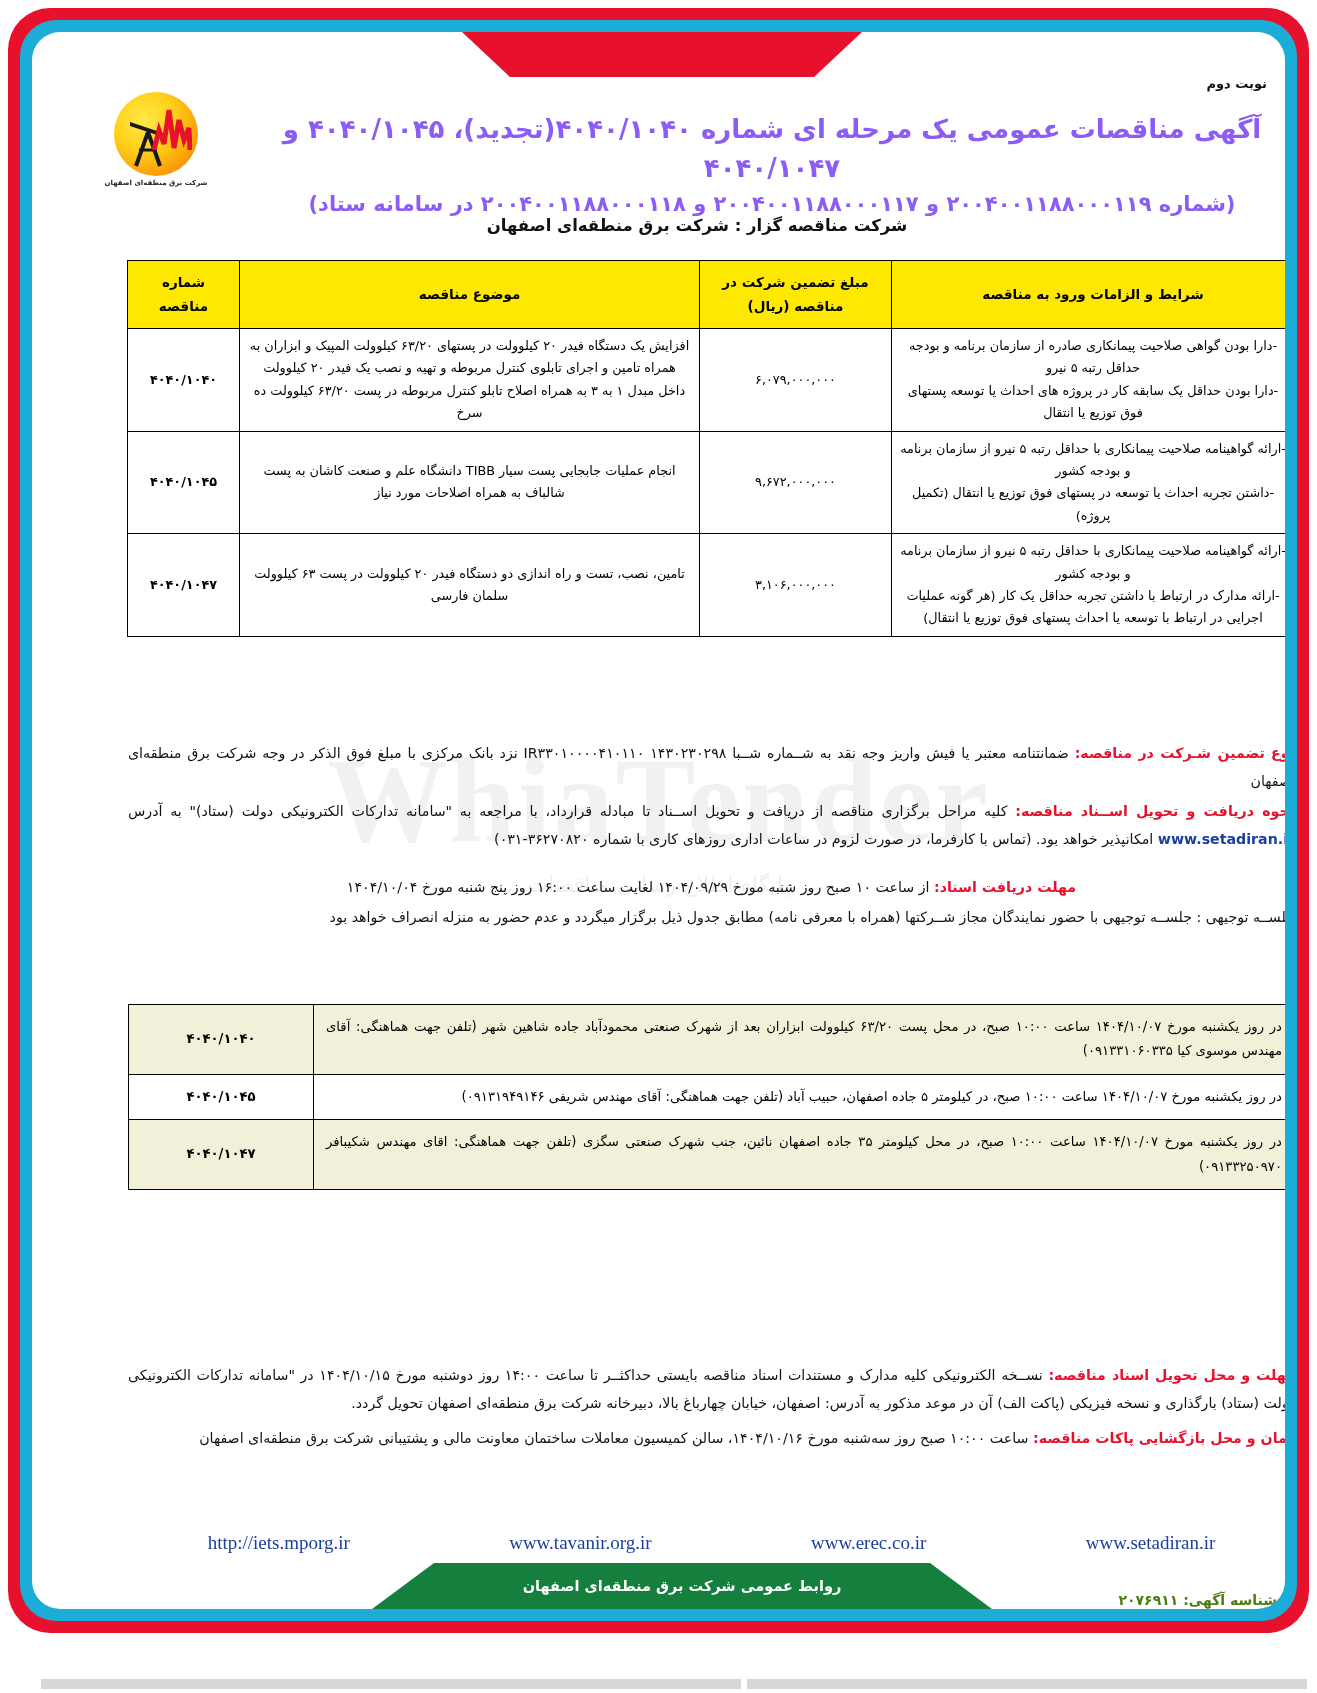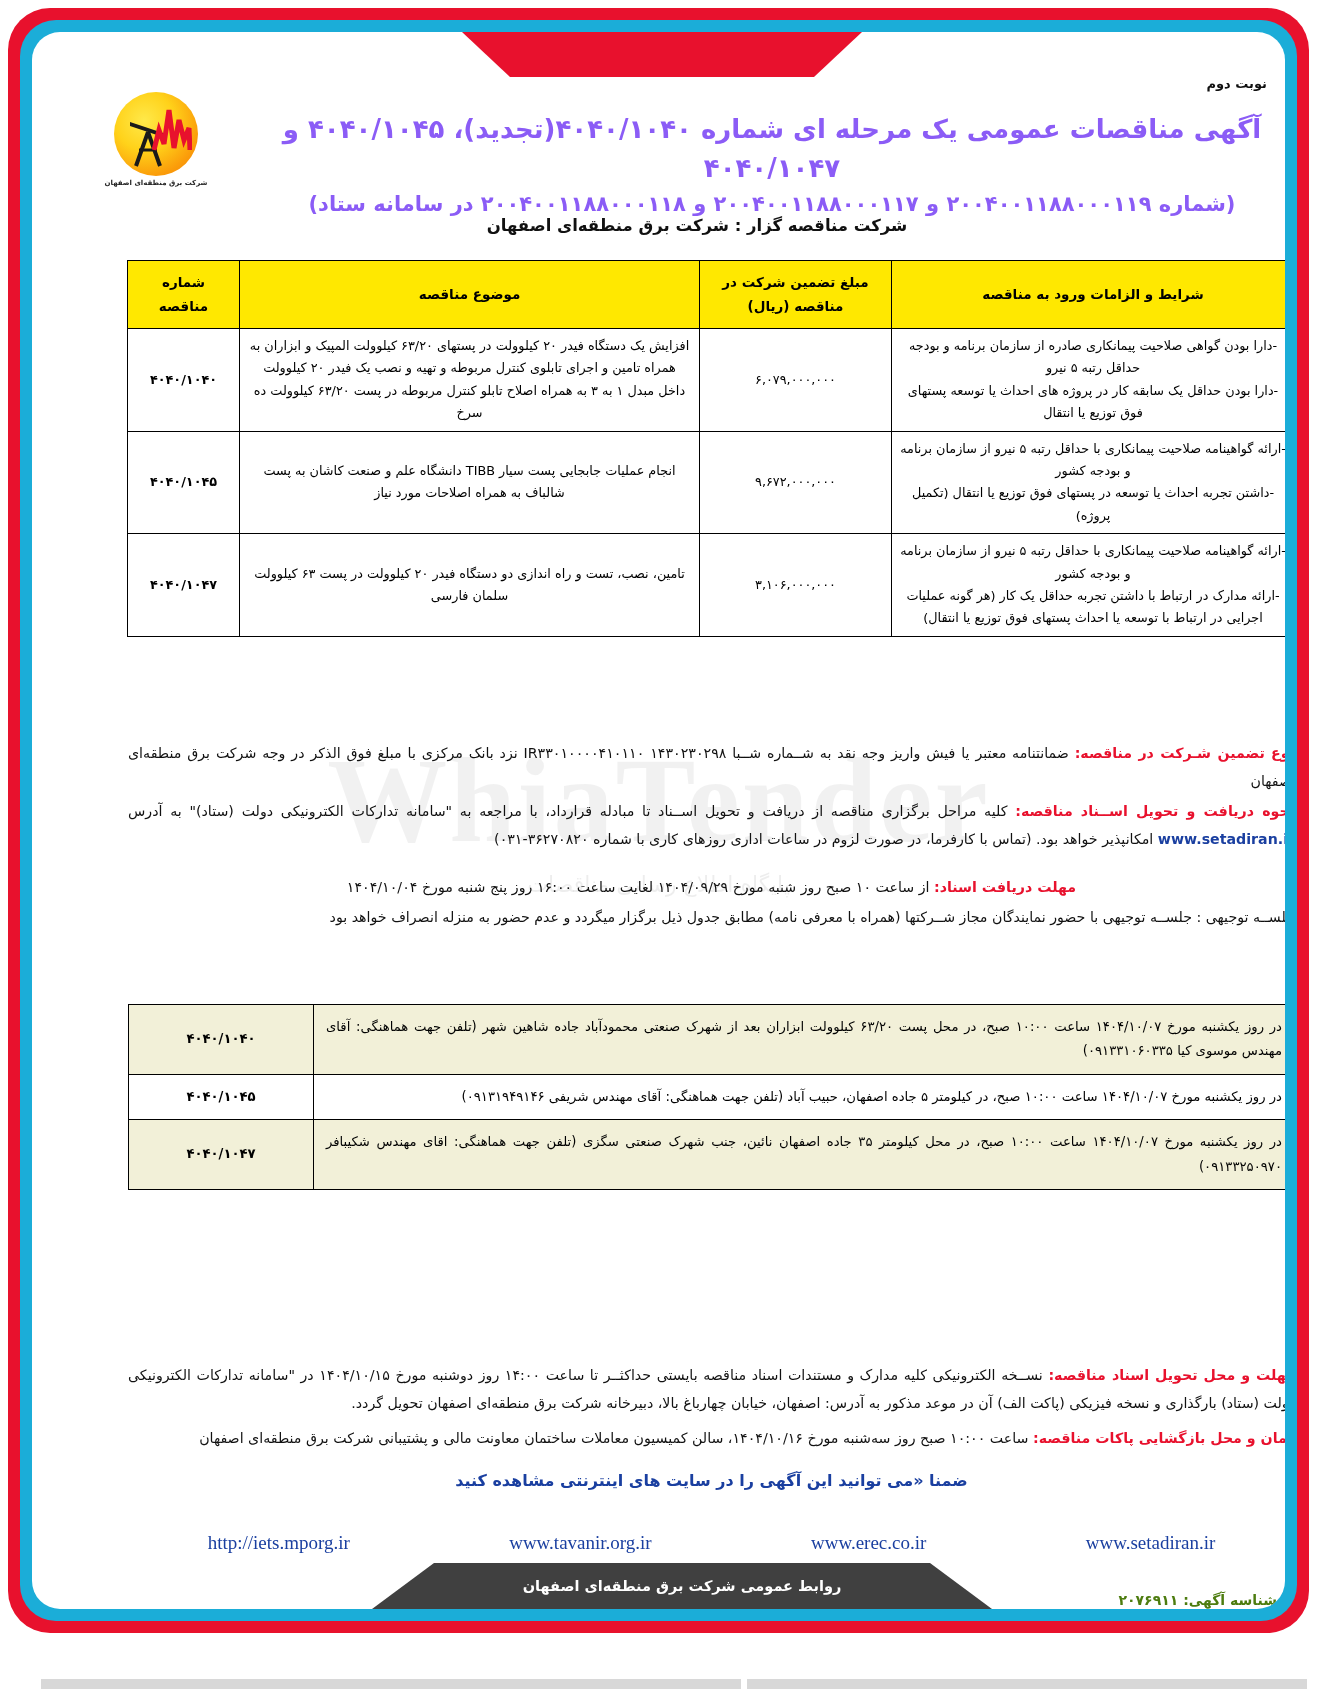--- a/index.html
+++ b/index.html
@@ -44,21 +44,21 @@
   .top-red-banner {
     position: absolute;
     left: 430px; top: 0; width: 400px; height: 45px;
     background: #e8112d;
     clip-path: polygon(0 0, 100% 0, 88% 100%, 12% 100%);
   }
   
   .bottom-red-banner {
     position: absolute;
     left: 340px; bottom: 0; width: 620px; height: 46px;
-    background: #404040;
+    background: #15803d;
     clip-path: polygon(10% 0, 90% 0, 100% 100%, 0 100%);
     display: flex; align-items: center; justify-content: center;
   }
   .bottom-red-banner span {
     color: #ffffff; font-weight: bold; font-size: 14.5px;
     letter-spacing: -0.2px;
   }
 
   
   .content {
@@ -364,21 +364,20 @@
 
       <div class="para-block" style="top:1298px;">
         <p>
           <span class="lbl-red">مهلت و محل تحویل اسناد مناقصه:</span>
           <span>نســخه الکترونیکی کلیه مدارک و مستندات اسناد مناقصه بایستی حداکثــر تا ساعت ۱۴:۰۰ روز دوشنبه مورخ ۱۴۰۴/۱۰/۱۵ در "سامانه تدارکات الکترونیکی دولت (ستاد) بارگذاری و نسخه فیزیکی (پاکت الف) آن در موعد مذکور به آدرس: اصفهان، خیابان چهارباغ بالا، دبیرخانه شرکت برق منطقه‌ای اصفهان تحویل گردد.</span>
         </p>
         <p style="margin-top:8px;">
           <span class="lbl-red">زمان و محل بازگشایی پاکات مناقصه:</span>
           <span>ساعت ۱۰:۰۰ صبح روز سه‌شنبه مورخ ۱۴۰۴/۱۰/۱۶، سالن کمیسیون معاملات ساختمان معاونت مالی و پشتیبانی شرکت برق منطقه‌ای اصفهان</span>
         </p>
-        <p class="lbl-blue" style="text-align:center;text-align-last:center;font-size:16px;margin-top:12px;">ضمنا «می توانید این آگهی را در سایت های اینترنتی مشاهده کنید</p>
       </div>
 
       <div class="links-row" style="top:1468px;">
         <span class="linkitem">www.setadiran.ir</span>
         <span class="linkitem">www.erec.co.ir</span>
         <span class="linkitem">www.tavanir.org.ir</span>
         <span class="linkitem">http://iets.mporg.ir</span>
       </div>
 
       <div class="ann-id" style="top:1528px;">شناسه آگهی: ۲۰۷۶۹۱۱</div>

